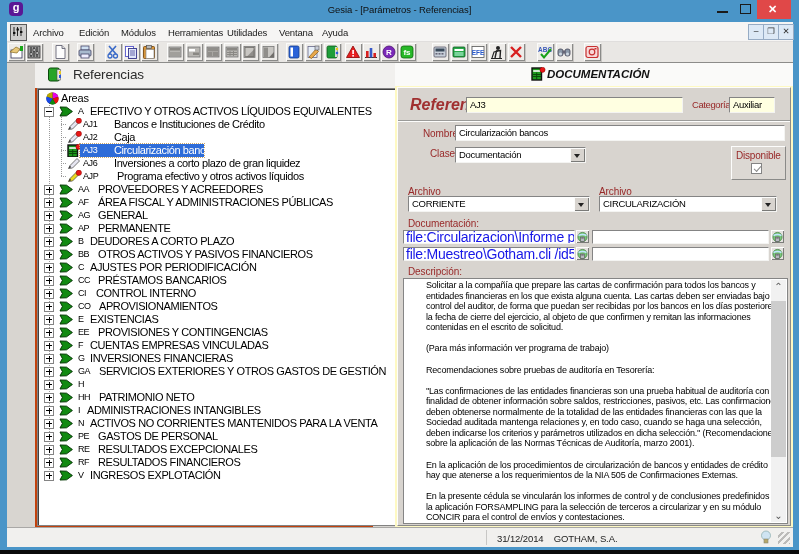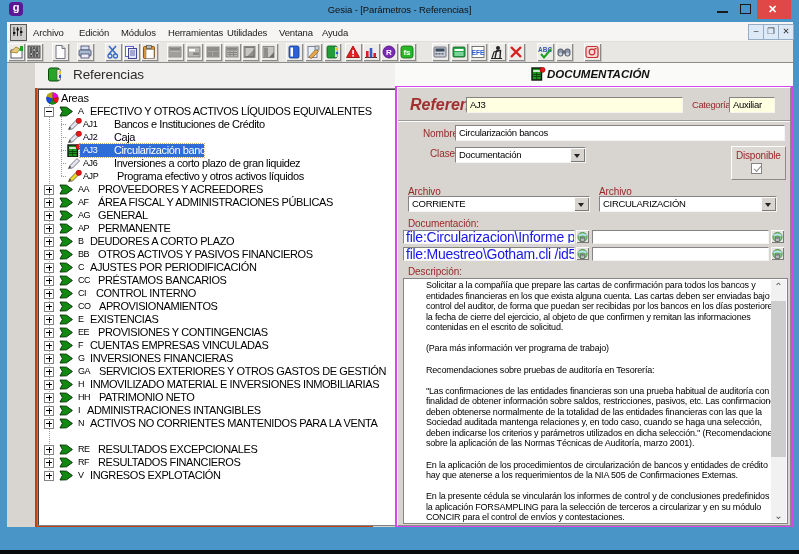--- a/index.html
+++ b/index.html
@@ -40,21 +40,21 @@
 .eb{position:absolute;left:6px;top:2px;width:8px;height:8px;background:#fff;border:1px solid #848484;}
 .eb:before{content:"";position:absolute;left:1px;top:3px;width:6px;height:1px;background:#000;}
 .eb.plus:after{content:"";position:absolute;left:3.5px;top:1px;width:1px;height:6px;background:#000;}
 .arr{position:absolute;left:21px;top:1px;}
 .pic{position:absolute;left:27px;top:0px;}
 .vdot{position:absolute;width:1px;background:repeating-linear-gradient(to bottom,#9a9a9a 0 1px,transparent 1px 2px);}
 .hdot{position:absolute;width:6px;height:1px;background:repeating-linear-gradient(to right,#9a9a9a 0 1px,transparent 1px 2px);}
 .sel{position:absolute;left:42px;top:0;width:124px;height:13px;background:#2e6cd8;outline:1px dotted #caa76a;}
 .sc{color:#fff !important;z-index:2;}
 
-#rpanel{position:absolute;left:388px;top:0px;width:398px;height:464px;background:#d946ef;}
+#rpanel{position:absolute;left:388px;top:0px;width:398px;height:464px;background:#fef9c3;}
 #rhead{position:absolute;left:0;top:0;width:398px;height:23px;background:#fafaf9;}
 #rhead .txt{position:absolute;left:152px;top:5px;font-size:11.5px;font-weight:bold;font-style:italic;color:#111;}
 #form{position:absolute;left:2px;top:24px;width:392px;height:437px;background:#d8d4cf;
  border-top:1px solid #fdfdfc;border-left:1px solid #fdfdfc;border-right:1px solid #8a8a88;border-bottom:1px solid #8a8a88;}
 .lbl{position:absolute;font-size:10px;color:#982828;letter-spacing:-0.1px;white-space:pre;}
 .inp{position:absolute;height:16px;box-sizing:border-box;border:1px solid;border-color:#848484 #f4f4f2 #f4f4f2 #848484;background:#fff;
  font-size:9.5px;line-height:14px;letter-spacing:-0.3px;color:#000;padding-left:3px;white-space:pre;overflow:hidden;}
 .yellow{background:#ffffe1;}
 .combo{position:absolute;height:16px;box-sizing:border-box;border:1px solid;border-color:#848484 #f4f4f2 #f4f4f2 #848484;background:#fff;}
 .combo .val{position:absolute;left:3px;top:0;font-size:9.5px;line-height:14px;letter-spacing:-0.3px;color:#000;white-space:pre;}
@@ -565,21 +565,20 @@
             </svg>
             <span class="code" style="left:40px">GA</span>
             <span class="nm" style="left:61px">SERVICIOS EXTERIORES Y OTROS GASTOS DE GESTIÓN</span>
           </div>
       <div class="trow" style="top:288.5px">
             <i class="eb plus"></i>
             <svg class="arr" width="14" height="11">
               <use href="#garr"></use>
             </svg>
             <span class="code" style="left:40px">H</span>
-            <span class="nm" style="left:52px">INMOVILIZADO MATERIAL E INVERSIONES INMOBILIARIAS</span>
           </div>
       <div class="trow" style="top:301.5px">
             <i class="eb plus"></i>
             <svg class="arr" width="14" height="11">
               <use href="#garr"></use>
             </svg>
             <span class="code" style="left:40px">HH</span>
             <span class="nm" style="left:61px">PATRIMONIO NETO</span>
           </div>
       <div class="trow" style="top:314.5px">
@@ -590,20 +589,28 @@
             <span class="code" style="left:40px">I</span>
             <span class="nm" style="left:49px">ADMINISTRACIONES INTANGIBLES</span>
           </div>
       <div class="trow" style="top:327.5px">
             <i class="eb plus"></i>
             <svg class="arr" width="14" height="11">
               <use href="#garr"></use>
             </svg>
             <span class="code" style="left:40px">N</span>
             <span class="nm" style="left:52px">ACTIVOS NO CORRIENTES MANTENIDOS PARA LA VENTA</span>
+          </div>
+      <div class="trow" style="top:340.5px">
+            <i class="eb plus"></i>
+            <svg class="arr" width="14" height="11">
+              <use href="#garr"></use>
+            </svg>
+            <span class="code" style="left:40px">PE</span>
+            <span class="nm" style="left:60px">GASTOS DE PERSONAL</span>
           </div>
       <div class="trow" style="top:353.5px">
             <i class="eb plus"></i>
             <svg class="arr" width="14" height="11">
               <use href="#garr"></use>
             </svg>
             <span class="code" style="left:40px">RE</span>
             <span class="nm" style="left:60px">RESULTADOS EXCEPCIONALES</span>
           </div>
       <div class="trow" style="top:366.5px">
@@ -706,14 +713,23 @@
 CONCIR para el control de envíos y contestaciones.</div>
         <div id="dscroll">
               <span class="chev" style="top:1px">⌃</span>
               <div id="dthumb"></div>
               <span class="chev" style="bottom:1px">⌄</span>
             </div>
       </div>
     </div>
   </div>
 </div>
+<div id="statusbar">
+  <div id="sep1"></div>
+  <span class="stx">31/12/2014    GOTHAM, S.A.</span>
+  <div id="bulb"><svg width="13" height="14">
+          <circle cx="6" cy="5.5" r="4.5" fill="#cfe4f2" stroke="#8aa" stroke-width="0.7"></circle>
+          <rect x="4" y="9" width="4" height="4" fill="#b8a86a" stroke="#887" stroke-width="0.6"></rect>
+        </svg></div>
+  <div id="grip"></div>
+</div>
 <div id="blackband"></div>
 </div>
 
 </body></html>

